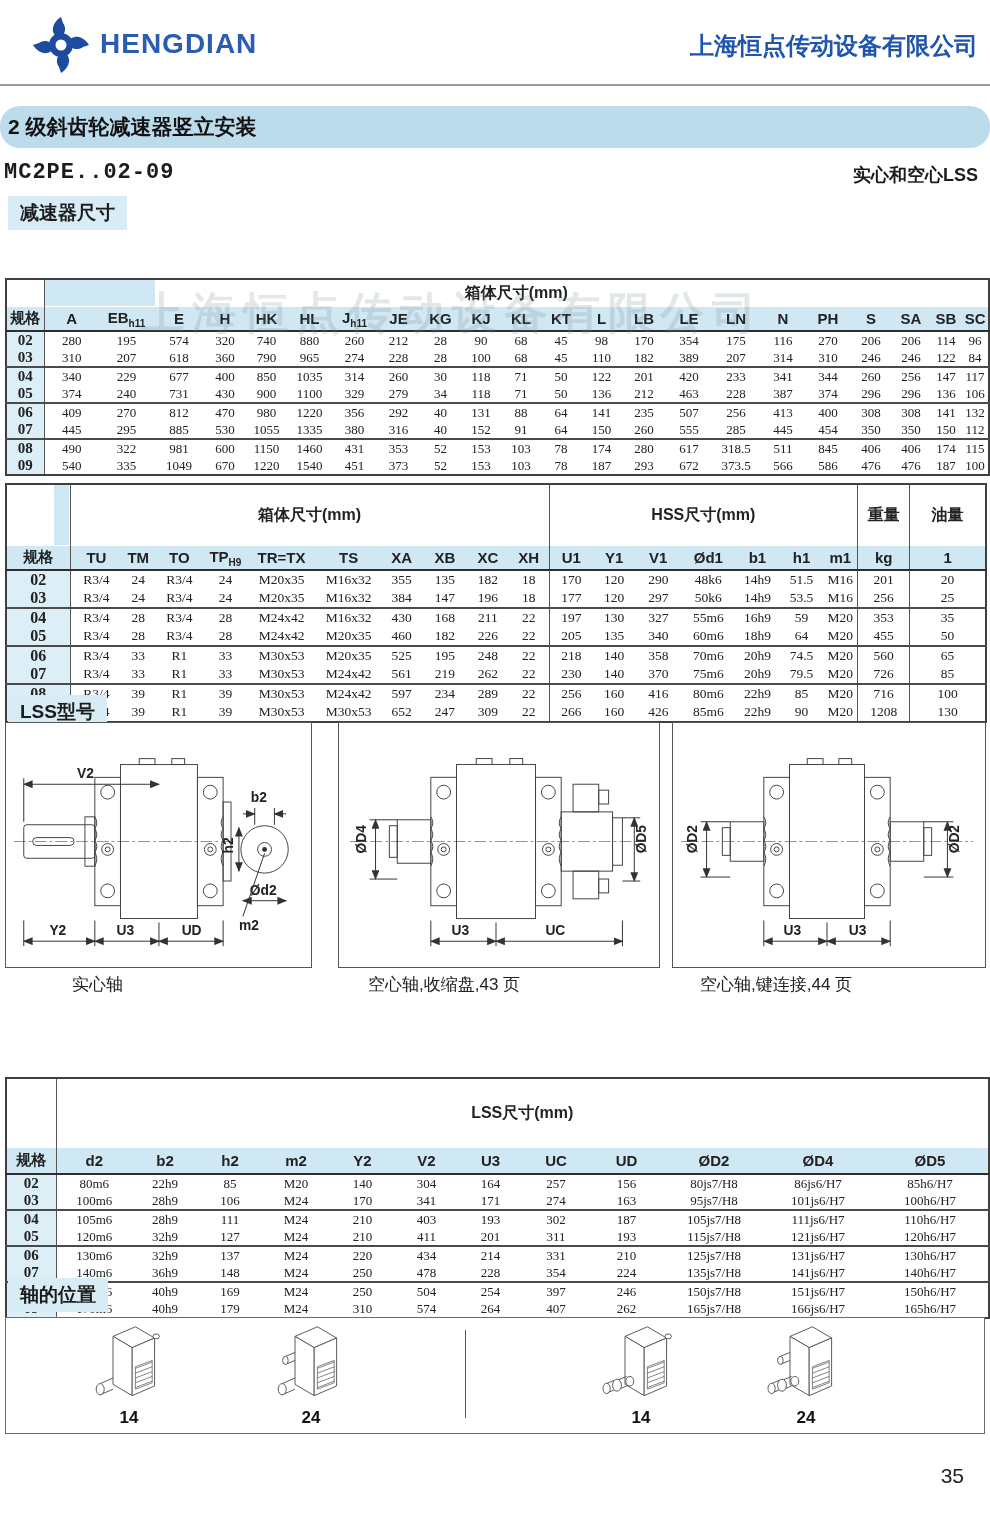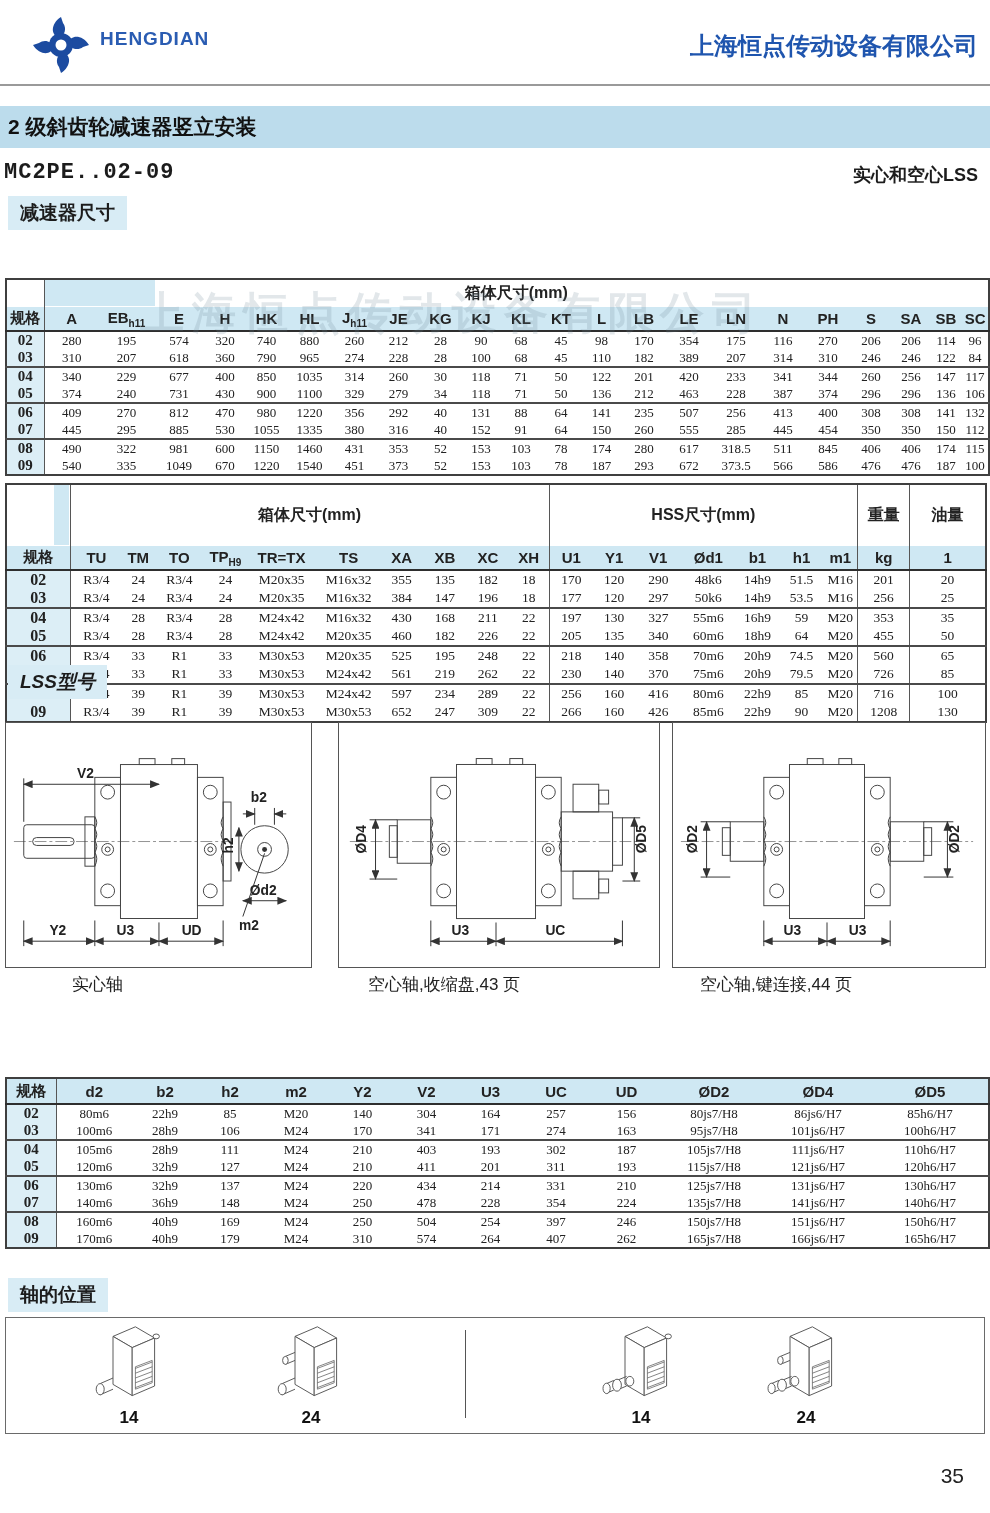--- a/index.html
+++ b/index.html
@@ -1,32 +1,32 @@
 <!DOCTYPE html>
 <html><head>
 <meta charset="utf-8">
 <style>
   html,body{margin:0;padding:0;background:#ffffff;}
   #page{position:relative;width:990px;height:1513px;background:#fff;overflow:hidden;
         font-family:"Liberation Sans","DejaVu Sans",sans-serif;color:#1c1c1c;}
   .abs{position:absolute;}
 
   
-  #brand{left:100px;top:28px;font-size:19px;font-weight:bold;color:#2a5cb2;letter-spacing:1px;}
+  #brand{left:100px;top:28px;font-size:28px;font-weight:bold;color:#2a5cb2;letter-spacing:1px;}
   #company{right:12px;top:30px;font-size:24px;font-weight:bold;color:#1f55ae;}
   #header-rule{left:0;top:84px;width:990px;height:2px;background:#9a9a9a;}
 
   
-  #title-band{left:0;top:106px;width:990px;height:42px;background:#bcdcec;}
+  #title-band{left:0;top:106px;width:990px;height:42px;background:#bcdcec;border-radius:20px;}
   #title-band span{display:inline-block;padding-left:8px;line-height:42px;font-size:21px;font-weight:bold;color:#111;}
   #model{left:4px;top:160px;font-family:"Liberation Mono","DejaVu Sans Mono",monospace;font-size:22px;font-weight:bold;letter-spacing:1px;}
   #model-note{right:12px;top:163px;font-size:18px;font-weight:bold;}
   .sec-label{background:#d8ecf5;font-size:19px;font-weight:bold;padding:4px 12px;}
   #sec1{left:8px;top:196px;}
-  #sec2{left:8px;top:665px;font-style:italic;}
+  #sec2{left:8px;top:695px;}
   #sec3{left:8px;top:1278px;}
 
   
   .twrap{position:absolute;left:5px;margin-top:41px;}
   .tbl{border-collapse:collapse;table-layout:fixed;width:982px;border:2px solid #3f3f3f;}
   .tbl td{overflow:hidden;white-space:nowrap;text-align:center;padding:0;color:#222;}
   .span-row td{background:#fff;font-size:16px;font-weight:bold;}
   .hdr-row td{background:#cfe8f3;font-weight:bold;font-size:15px;border-bottom:2px solid #2e2e2e;}
   .c1h{background:#cfe8f3;font-size:17px;}
   .c1w{background:#fff;}
@@ -796,20 +796,24 @@
           <col style="width:65px">
           <col style="width:63px">
           <col style="width:65px">
         <col style="width:66px">
           <col style="width:75px">
           <col style="width:100px">
           <col style="width:108px">
         <col style="width:117px">
       </colgroup>
       <thead>
+        <tr class="span-row">
+          <td class="c1b"></td>
+          <td colspan="12">LSS尺寸(mm)</td>
+        </tr>
         <tr class="hdr-row">
           <td class="c1h">规格</td>
         <td>d2</td>
             <td>b2</td>
             <td>h2</td>
             <td>m2</td>
             <td>Y2</td>
             <td>V2</td>
             <td>U3</td>
             <td>UC</td>

